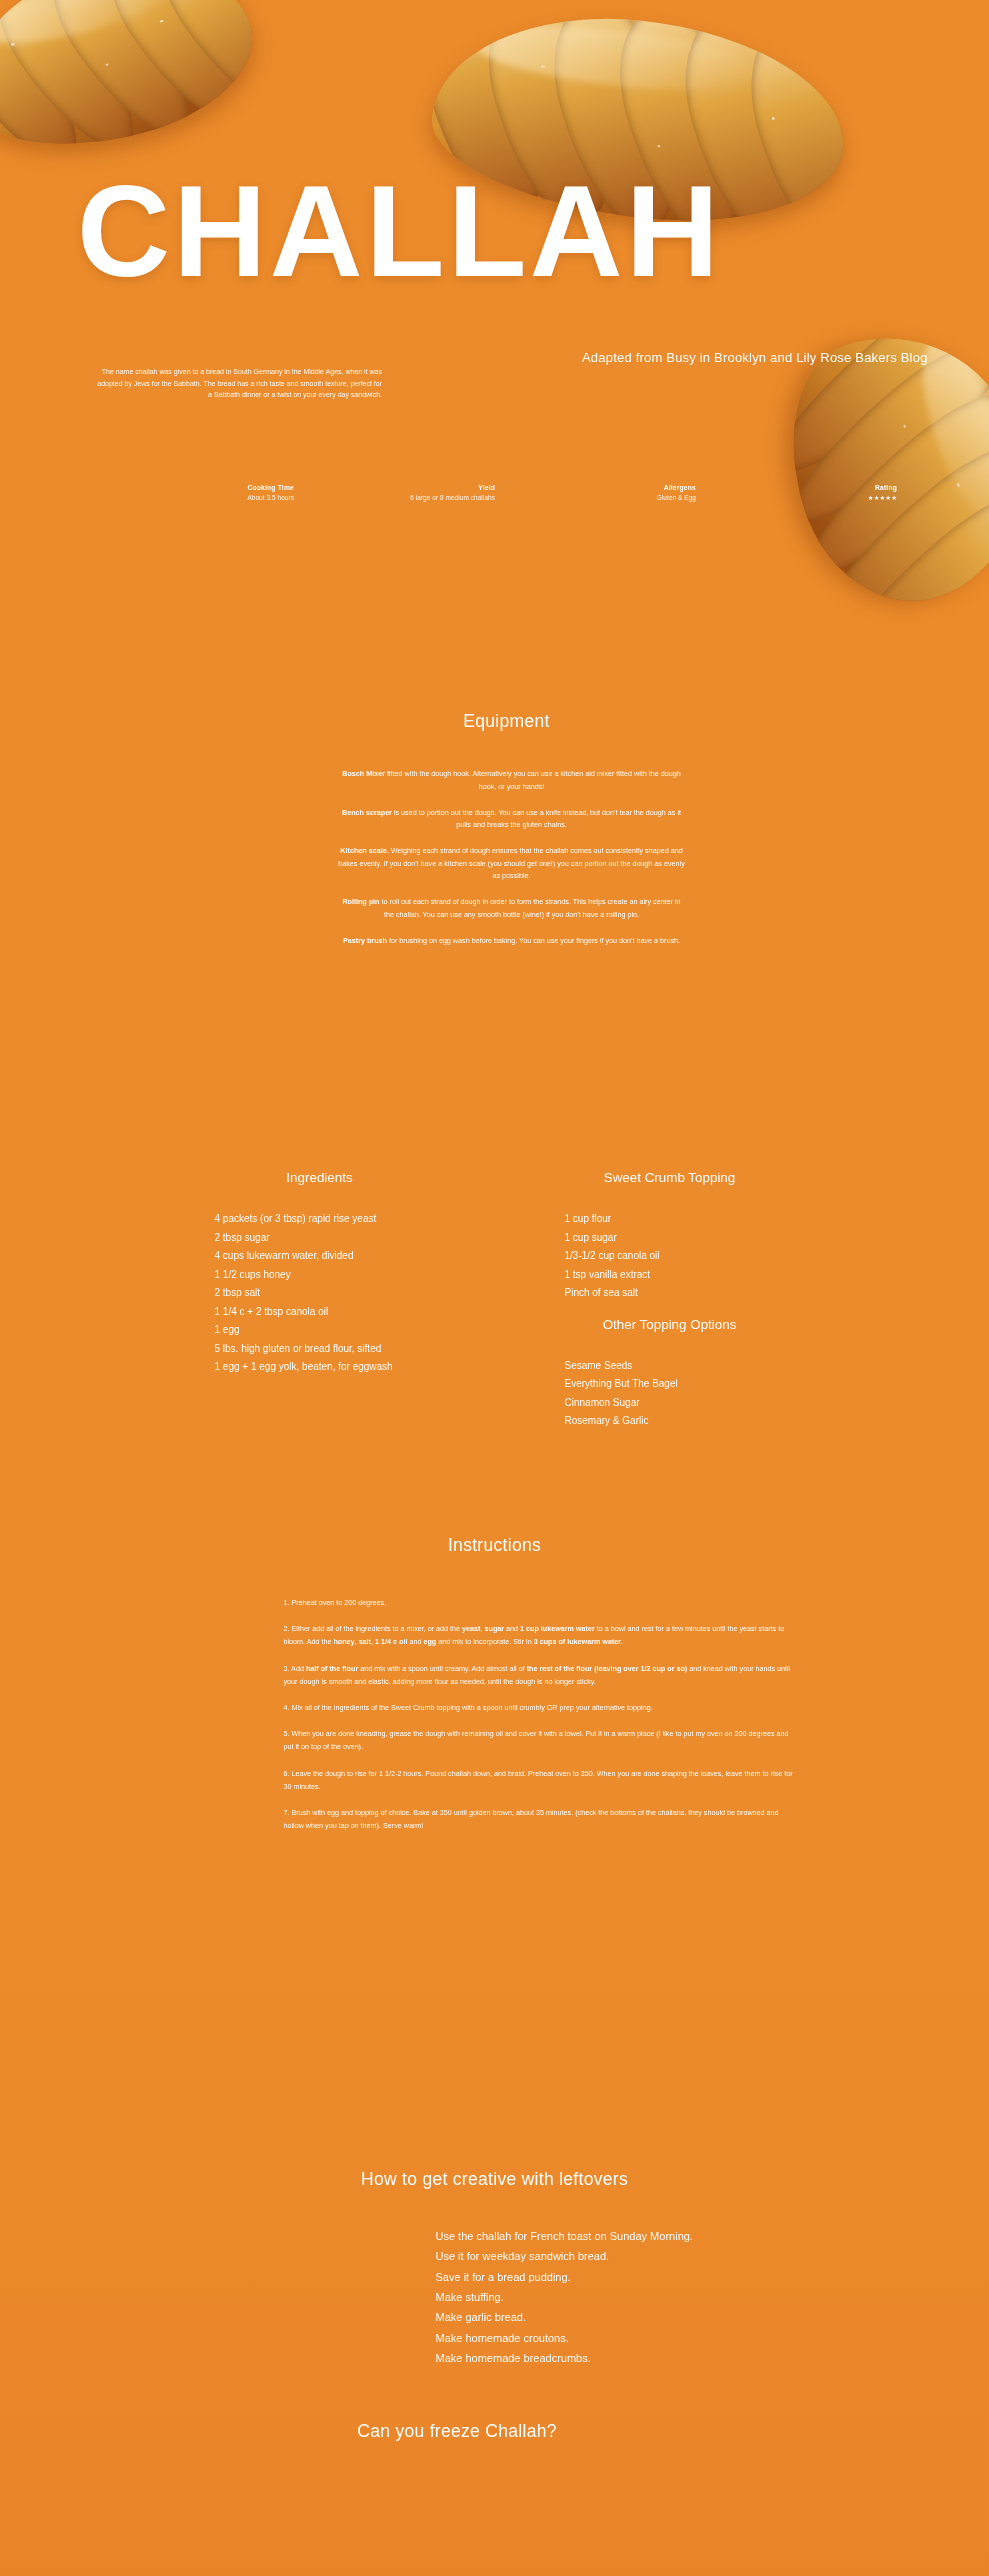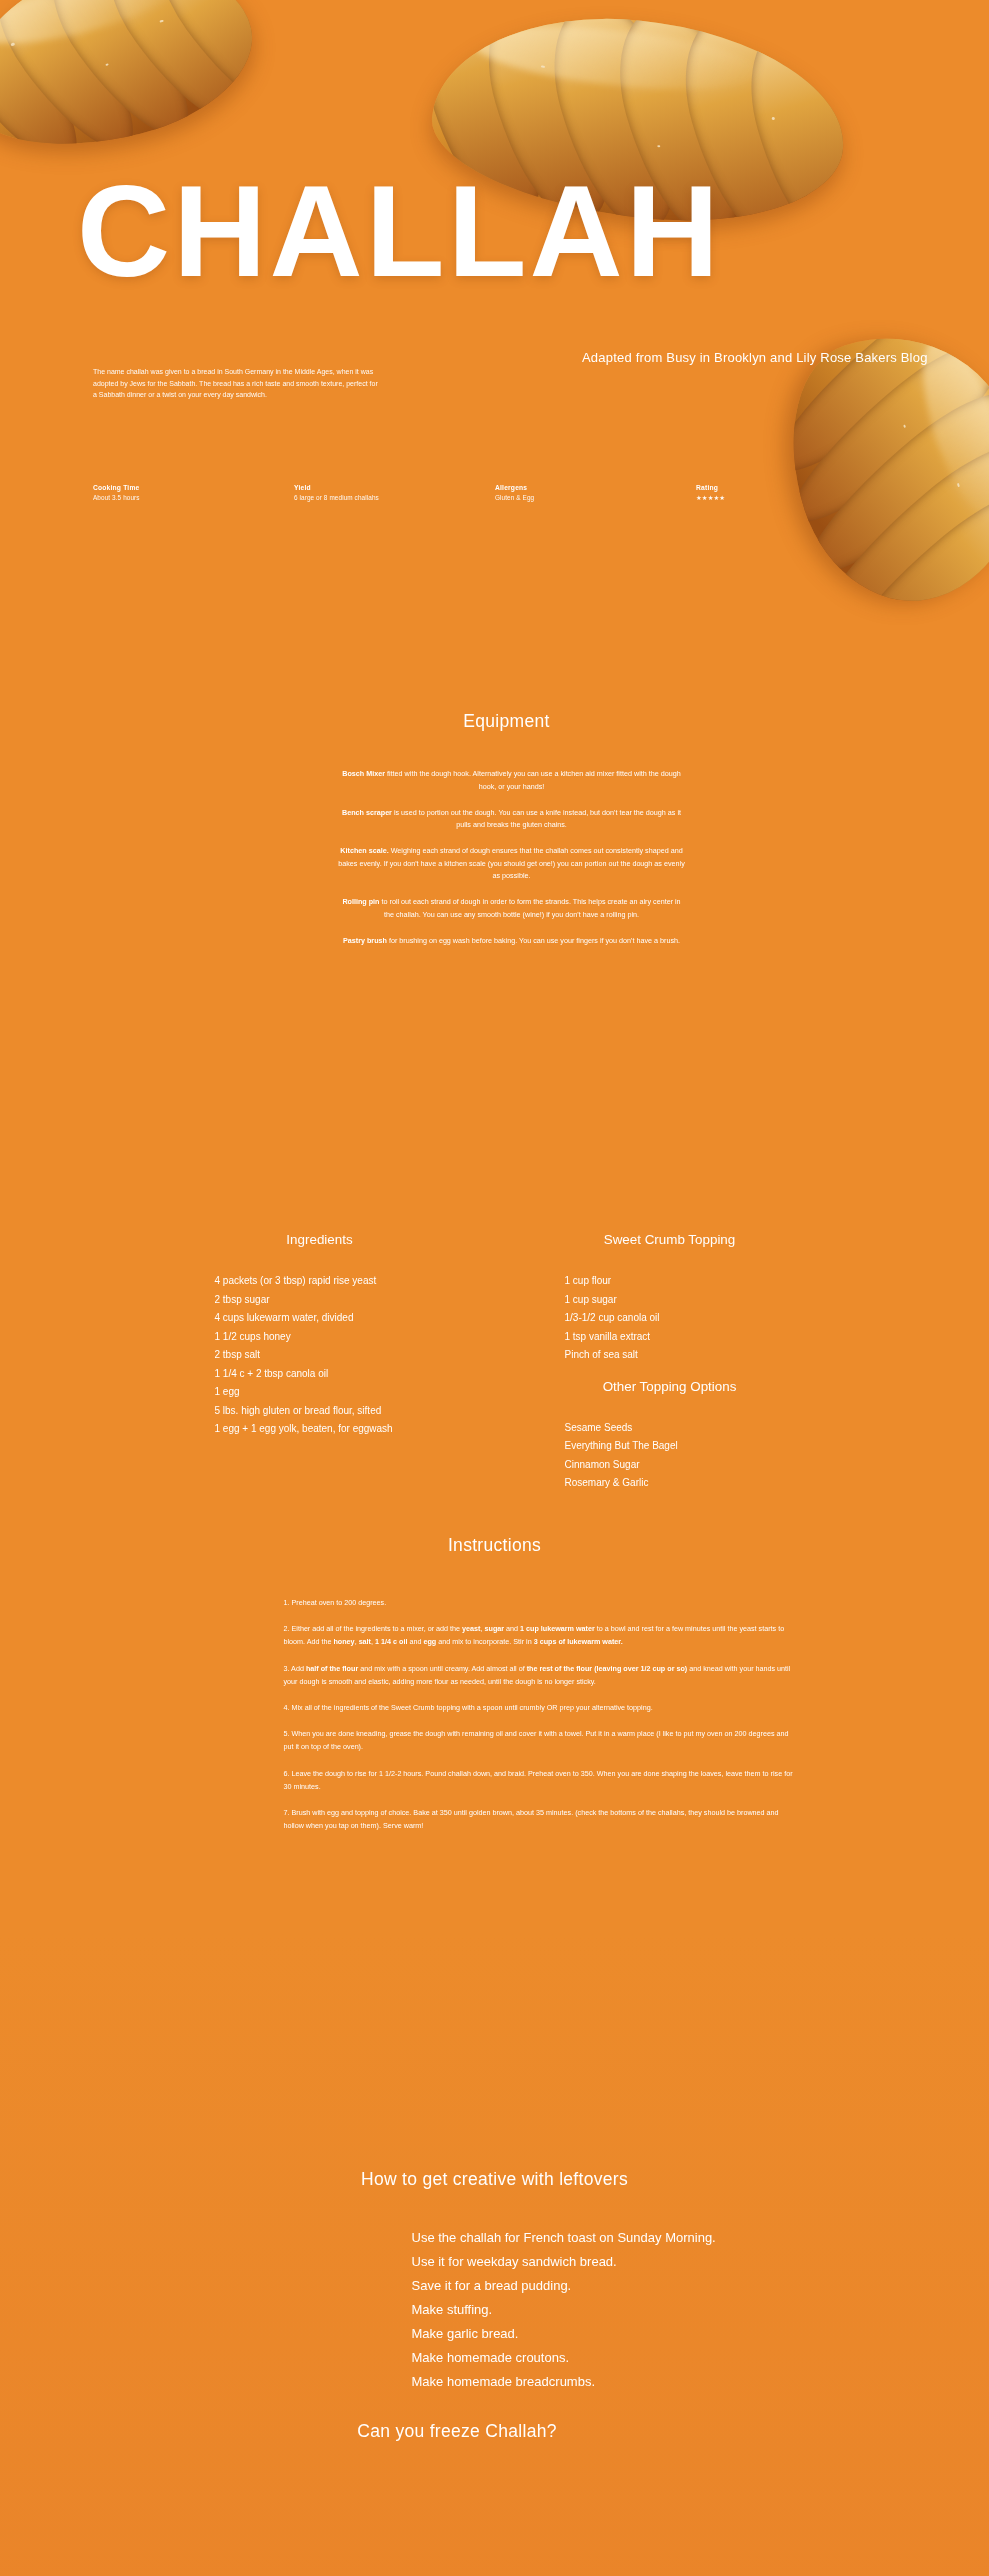--- a/index.html
+++ b/index.html
@@ -16,20 +16,21 @@
     height: 2758px;
     background: linear-gradient(180deg, #EC8B2B 0%, #EC8B2B 70%, #E98329 100%);
     overflow: hidden;
   }
 
   
   .hero {
     position: relative;
     width: 989px;
     height: 670px;
+    text-align: right;
   }
   .braid-wrap { position: absolute; }
   .braid {
     position: relative;
     background: linear-gradient(160deg, #f0c06a 0%, #d78f2c 40%, #9a4e12 85%);
     border-radius: 48% 52% 46% 54% / 60% 55% 45% 40%;
     box-shadow: 0 9.3px 20.6px rgba(120,55,10,0.35);
     overflow: hidden;
   }
   .braid .knot {
@@ -144,21 +145,21 @@
     font-size: 7.2px;
     line-height: 1.75;
     margin-bottom: 13.4px;
     max-width: 350px;
     text-align: center;
   }
   .equipment b { font-weight: 700; }
 
   .two-col {
     position: absolute;
-    top: 1232px;
+    top: 1170px;
     left: 0;
     width: 989px;
     display: flex;
     justify-content: center;
     gap: 82px;
   }
   .col { width: 268px; }
   .col h3 {
     text-align: center;
     font-size: 13.4px;
@@ -193,21 +194,21 @@
     top: 2169px;
     left: 0;
     width: 989px;
   }
   .leftovers ul {
     list-style: none;
     width: 464px;
     margin: 36px auto 0 auto;
     padding-left: 149px;
   }
-  .leftovers li { font-size: 13px; line-height: 1.85; }
+  .leftovers li { font-size: 11px; line-height: 1.85; margin-left: 24px; }
 
   .freeze {
     position: absolute;
     top: 2421px;
     left: 0;
     width: 914px;
   }
   .freeze p {
     width: 515px;
     margin: 36px auto 0 auto;

